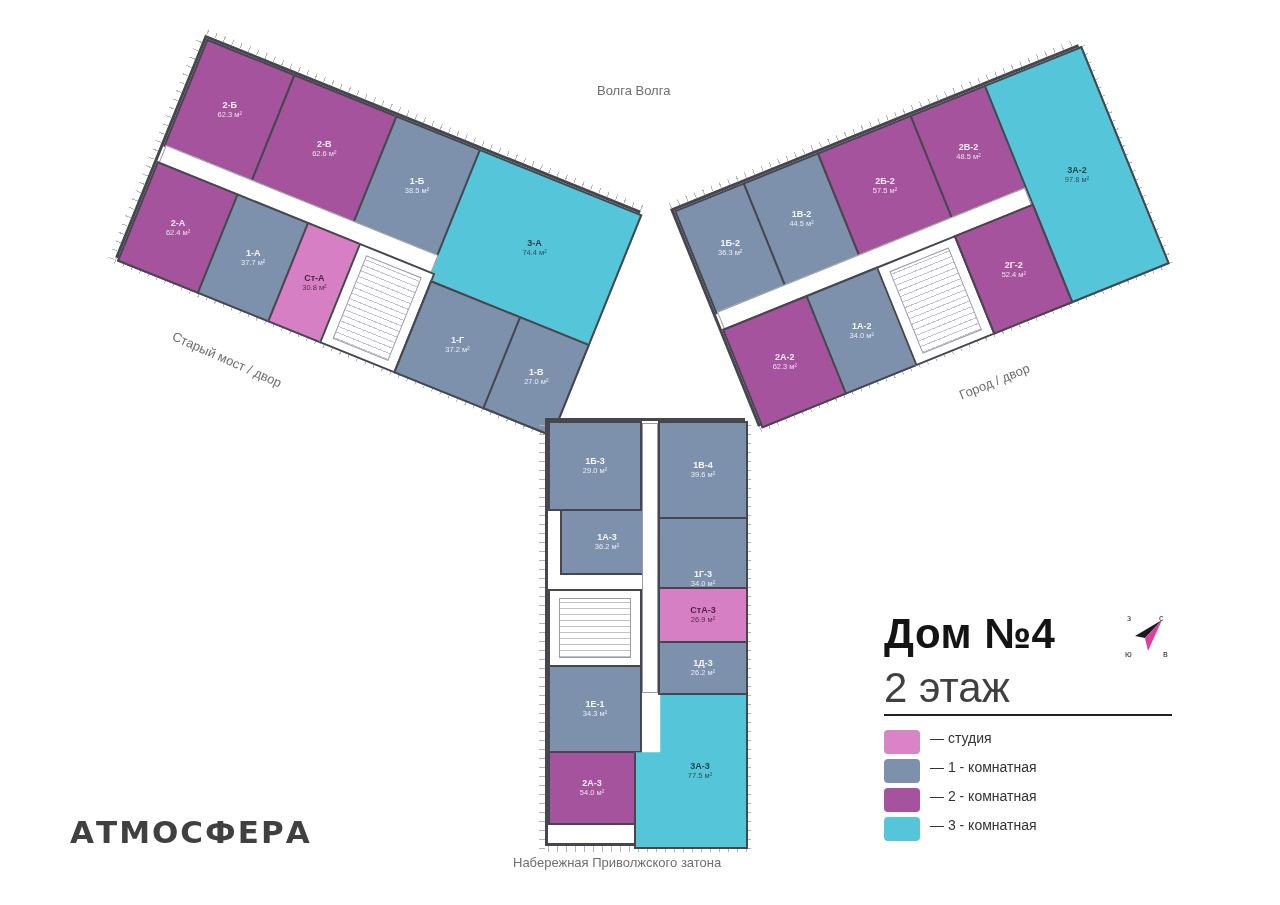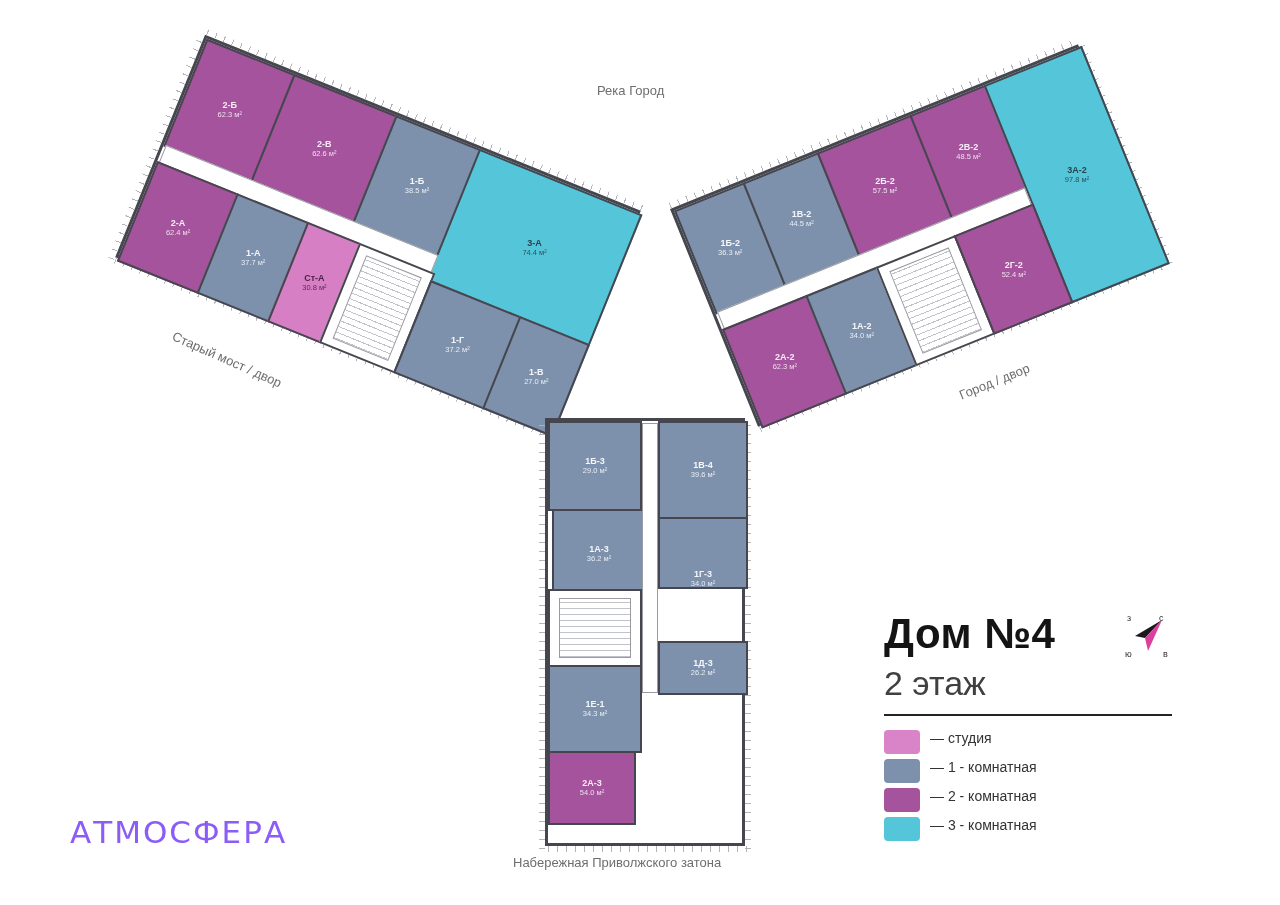--- a/index.html
+++ b/index.html
@@ -61,47 +61,47 @@
 
   
   .street { position:absolute; color:#6e6e6e; font-size:13px; white-space:nowrap; }
   .street-top    { left:597px; top:83px; }
   .street-left   { left:168px; top:352px; transform:rotate(24deg); }
   .street-right  { left:957px; top:374px; transform:rotate(-22deg); }
   .street-bottom { left:513px; top:855px; }
 
   
   .house-title { position:absolute; left:884px; top:610px; font-size:42px; font-weight:800; color:#141414; letter-spacing:.5px; }
-  .floor-title { position:absolute; left:884px; top:664px; font-size:34px; font-weight:400; color:#404040; }
+  .floor-title { position:absolute; left:884px; top:664px; font-size:42px; font-weight:400; color:#404040; }
   .divider     { position:absolute; left:884px; top:714px; width:288px; border-top:2px solid #232323; }
 
   .legend { position:absolute; left:884px; top:730px; display:flex; flex-direction:column; gap:5px; }
   .legend-item  { display:flex; align-items:flex-start; gap:10px; height:24px; }
   .legend-swatch{ width:36px; height:24px; border-radius:4px; }
   .sw0 { background:#d983c8; }
   .sw1 { background:#7d91ad; }
   .sw2 { background:#a4539c; }
   .sw3 { background:#55c6da; }
   .legend-label { font-size:14px; color:#333; }
 
   .compass { position:absolute; left:1118px; top:608px; width:56px; height:56px; }
 
   
   .logo {
     position:absolute; left:70px; top:814px;
-    font-size:31px; font-weight:400; letter-spacing:2px; color:#8b5cf6;
+    font-size:31px; font-weight:700; letter-spacing:2px; color:#404040;
     font-family:"DejaVu Sans","Liberation Sans",sans-serif;
   }
 </style>
 </head>
 <body>
 
 <div>
 
-  <div class="street street-top">Река Город</div>
+  <div class="street street-top">Волга Волга</div>
   <div class="street street-left">Старый мост / двор</div>
   <div class="street street-right">Город / двор</div>
   <div class="street street-bottom">Набережная Приволжского затона</div>
 
   <div class="wing wing-a">
     <div class="ticks-h" style="left:-2px; top:-9px; width:470px;"></div>
     <div class="ticks-h" style="left:-2px; bottom:-9px; width:470px;"></div>
     <div class="ticks-v" style="left:-9px; top:0; height:240px;"></div>
 
     <div class="apt room2" style="left:0; top:0; width:96px; height:116px;">
@@ -237,54 +237,66 @@
         <span class="apt-id">1Б-3</span>
         <span class="apt-area">29.0 м²</span>
       </div>
     </div>
     <div class="apt room1" style="left:110px; top:0; width:90px; height:98px;">
       <div class="apt-label">
         <span class="apt-id">1В-4</span>
         <span class="apt-area">39.6 м²</span>
       </div>
     </div>
-    <div class="apt room1" style="left:4px; top:88px; width:94px; height:90px;">
+    <div class="apt room1" style="left:12px; top:88px; width:94px; height:66px;">
       <div class="apt-label">
         <span class="apt-id">1А-3</span>
         <span class="apt-area">36.2 м²</span>
       </div>
     </div>
     <div class="apt room1" style="left:110px; top:96px; width:90px; height:72px;align-items:flex-end;">
       <div class="apt-label">
         <span class="apt-id">1Г-3</span>
         <span class="apt-area">34.0 м²</span>
       </div>
     </div>
 
     <div class="corridor" style="left:94px; top:2px; width:16px; height:270px;"></div>
 
+    <div class="apt studio" style="left:110px; top:166px; width:90px; height:56px;">
+      <div class="apt-label">
+        <span class="apt-id">СтА-3</span>
+        <span class="apt-area">26.9 м²</span>
+      </div>
+    </div>
     <div class="apt room1" style="left:110px; top:220px; width:90px; height:54px;">
       <div class="apt-label">
         <span class="apt-id">1Д-3</span>
         <span class="apt-area">26.2 м²</span>
       </div>
     </div>
     <div class="stairs" style="left:0; top:168px; width:94px; height:78px;">
       <div class="steps"></div>
     </div>
     <div class="apt room1" style="left:0; top:244px; width:94px; height:88px;">
       <div class="apt-label">
         <span class="apt-id">1Е-1</span>
         <span class="apt-area">34.3 м²</span>
       </div>
     </div>
     <div class="apt room2" style="left:0; top:330px; width:88px; height:74px;">
       <div class="apt-label">
         <span class="apt-id">2А-3</span>
         <span class="apt-area">54.0 м²</span>
+      </div>
+    </div>
+    <div class="apt room3" style="left:86px; top:272px; width:114px; height:156px; clip-path:polygon(23% 0,100% 0,100% 100%,0 100%,0 38%,23% 38%);">
+      <div class="apt-label" style="margin-left:18px;">
+        <span class="apt-id">3А-3</span>
+        <span class="apt-area">77.5 м²</span>
       </div>
     </div>
   </div>
 
   <div class="house-title">Дом №4</div>
   <div class="floor-title">2 этаж</div>
   <div class="divider"></div>
 
   <div class="legend">
     <div class="legend-item">

